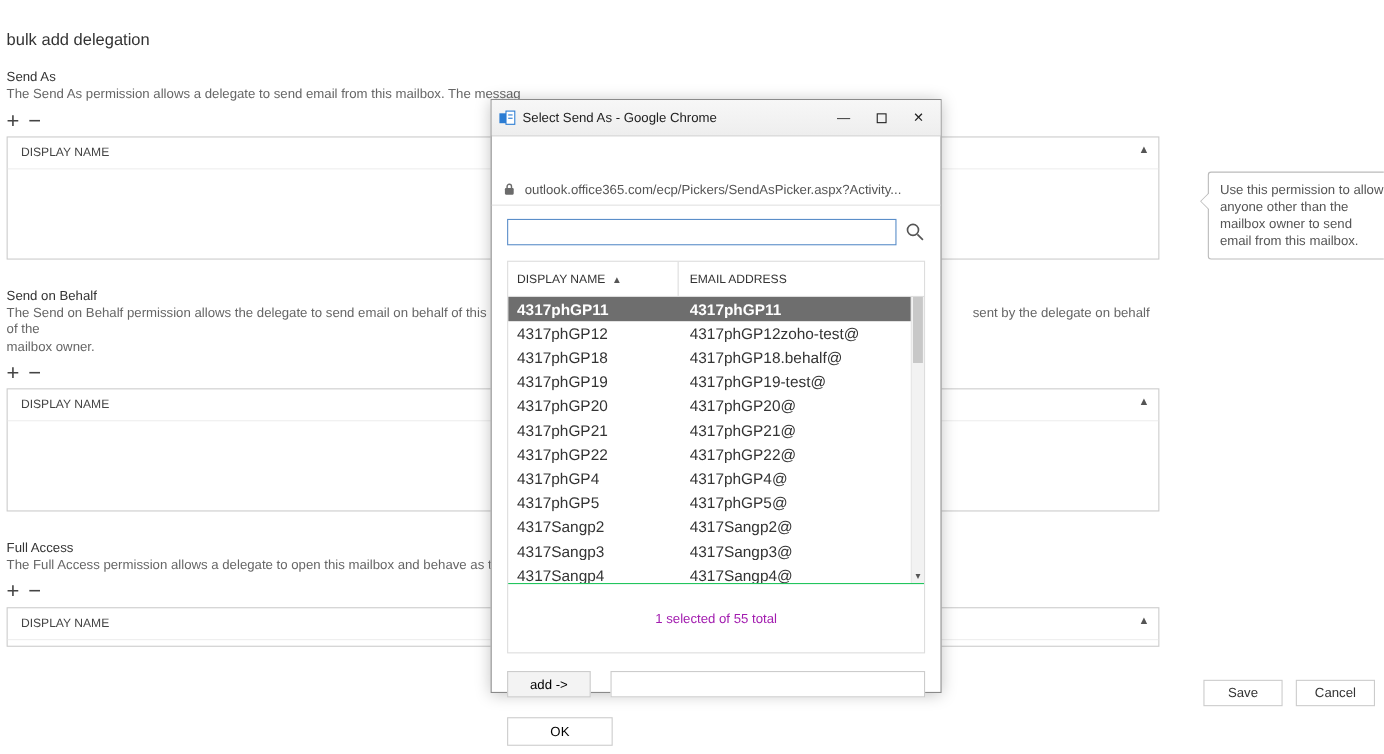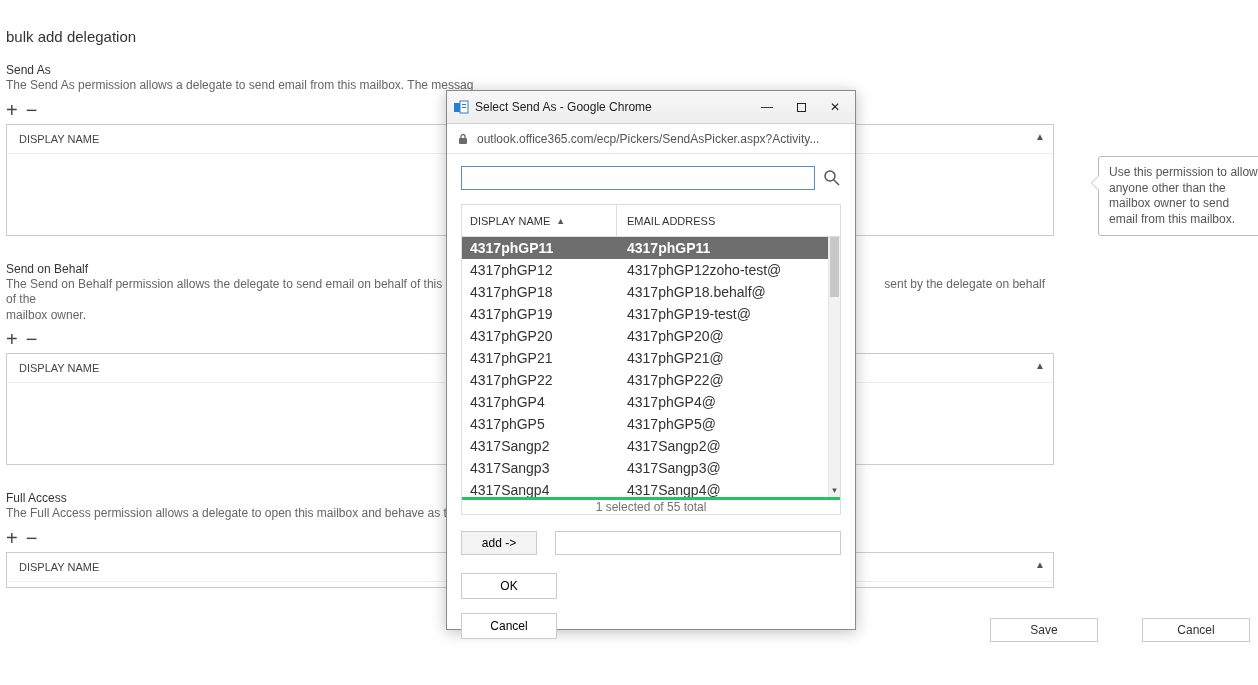--- a/index.html
+++ b/index.html
@@ -67,28 +67,27 @@
     }
     
     .main-actions {
       position: absolute;
       right: 8px;
       top: 618px;
       display: flex;
       gap: 12px;
     }
     .main-actions button {
-      width: 108px;
+      width: 72px;
       height: 24px;
       background: #fff;
       border: 1px solid #ccc;
       font-size: 12px;
       color: #333;
       cursor: pointer;
-      margin-left: 32px;
     }
     
     .tooltip {
       position: absolute;
       left: 1098px;
       top: 156px;
       width: 171px;
       border: 1px solid #bbb;
       border-radius: 3px;
       padding: 8px 10px;
@@ -158,20 +157,21 @@
     
     .addrbar {
       height: 30px;
       display: flex;
       align-items: center;
       gap: 8px;
       padding: 0 10px;
       border-bottom: 1px solid #e2e2e2;
       font-size: 12px;
       color: #555;
+      margin-top: 33px;
     }
     .lock-icon { width: 12px; height: 12px; color: #6b6b6b; }
     .lock-icon svg { display:block; }
     .addrbar-text { white-space: nowrap; overflow: hidden; text-overflow: ellipsis; flex: 1; }
     
     .picker-body { padding: 12px 14px 14px 14px; }
     .search-row { display: flex; gap: 8px; align-items: center; margin-bottom: 14px; }
     .search-input {
       flex: 1;
       height: 24px;
@@ -243,23 +243,23 @@
       position: absolute;
       bottom: 2px; left: 0; right: 0;
       text-align: center;
       font-size: 9px;
       color: #555;
     }
     
     .grid-status {
       text-align: center;
       font-size: 12px;
-      color: #737373;
-      padding: 0 0;
-      border-top: 3px solid #22c55e;
+      color: #a21caf;
+      padding: 24px 0;
+      border-top: 1px solid #22c55e;
     }
     .add-row {
       display: flex;
       gap: 18px;
       margin-top: 16px;
     }
     .add-btn {
       width: 76px; height: 24px;
       background: #f3f3f3;
       border: 1px solid #ccc;

